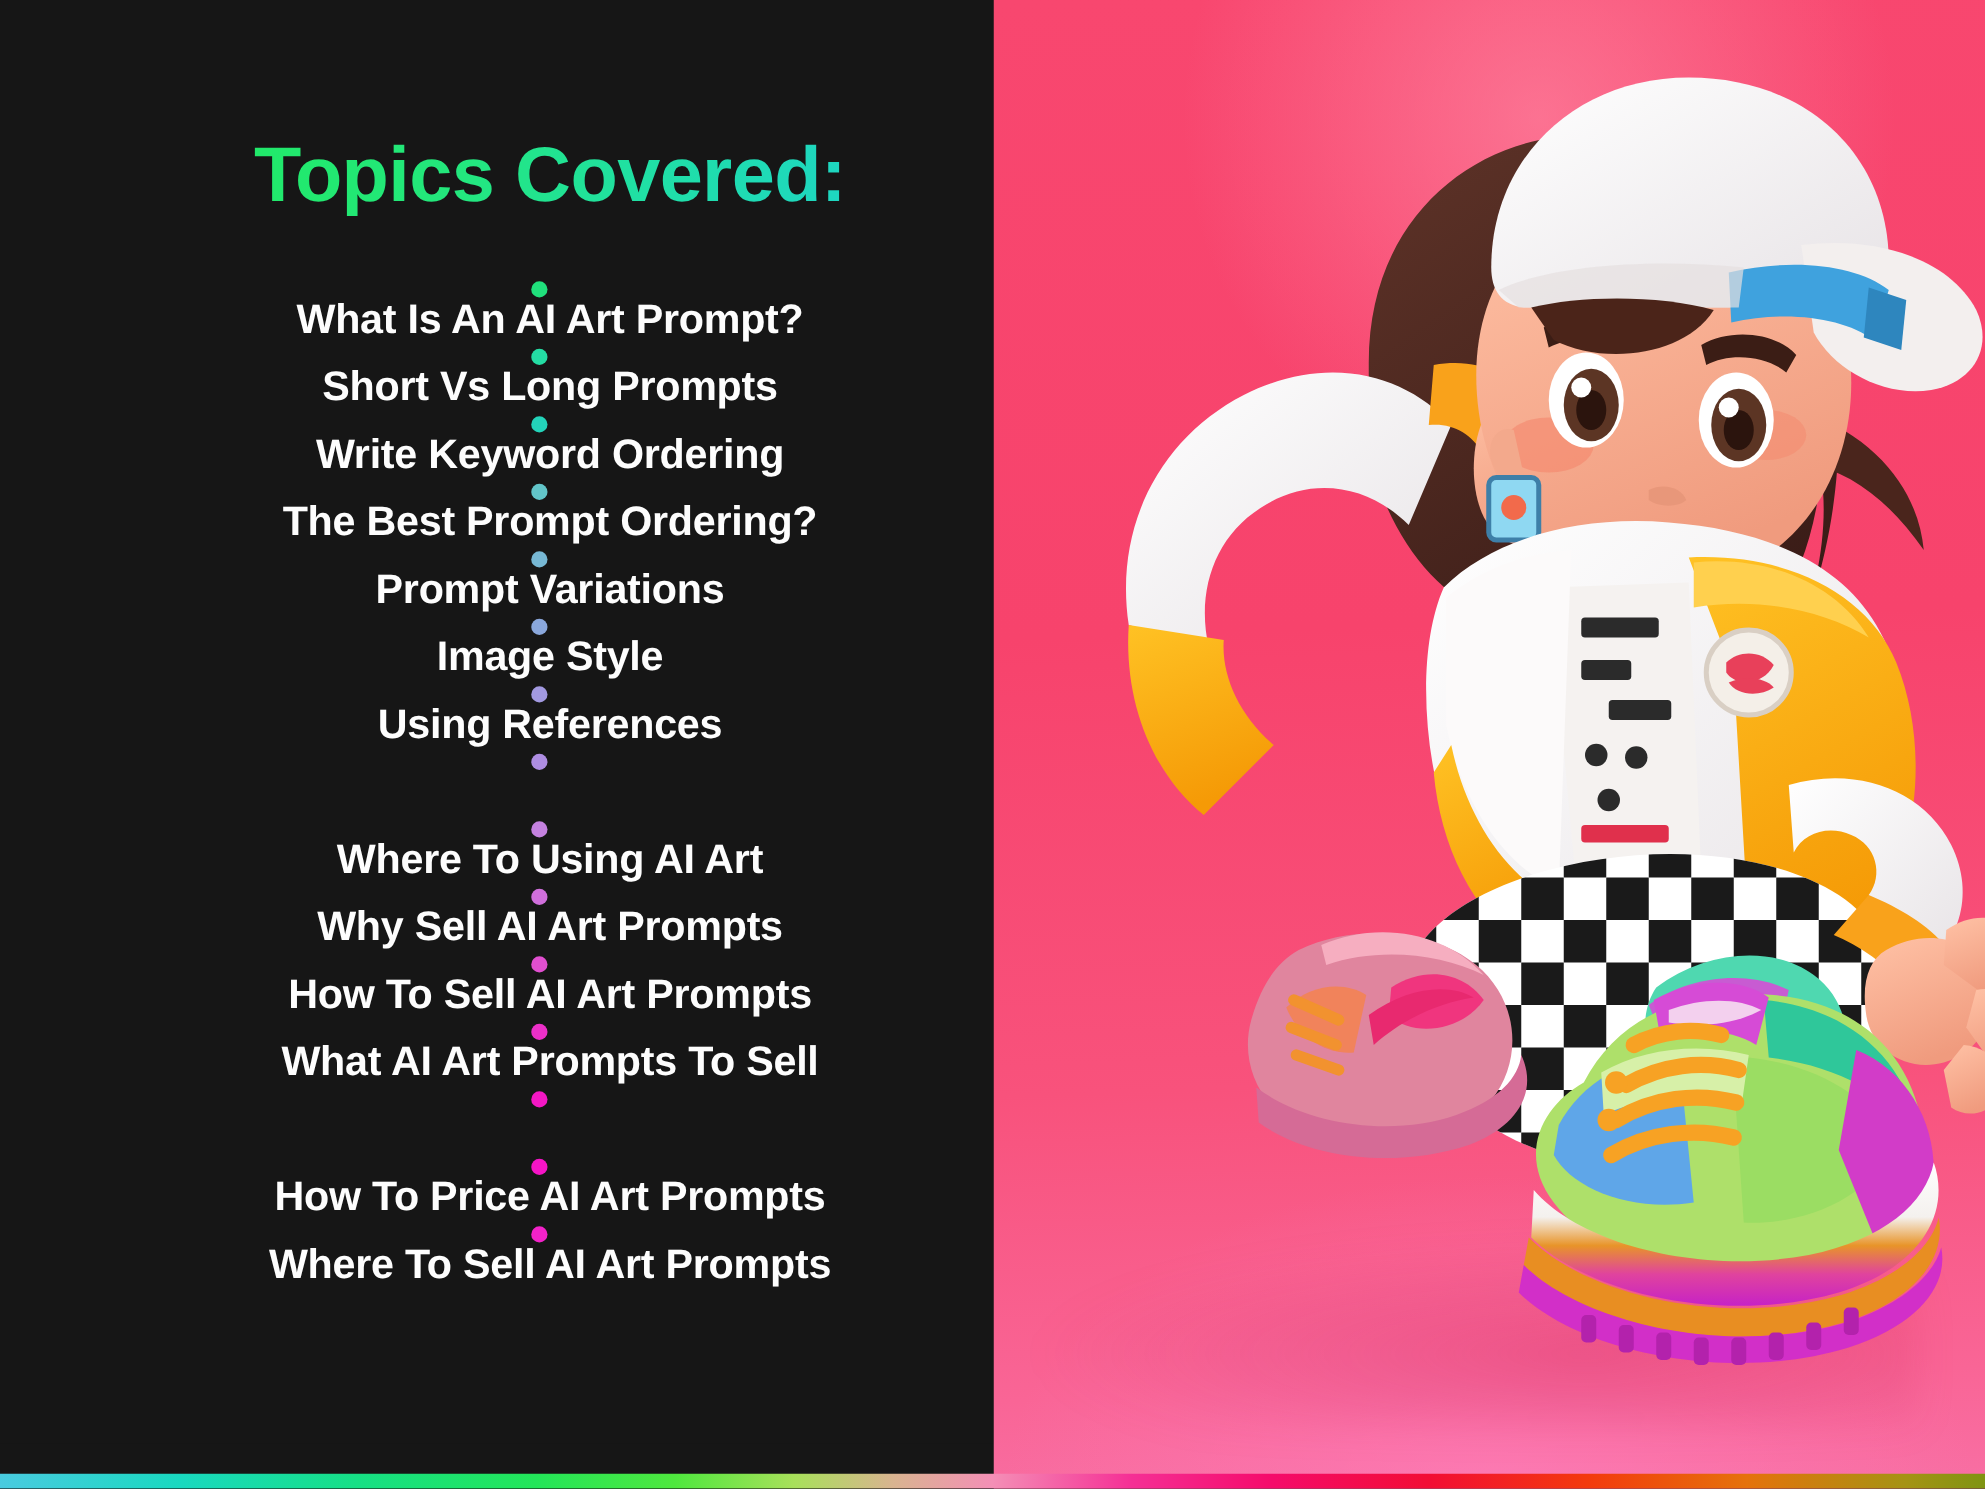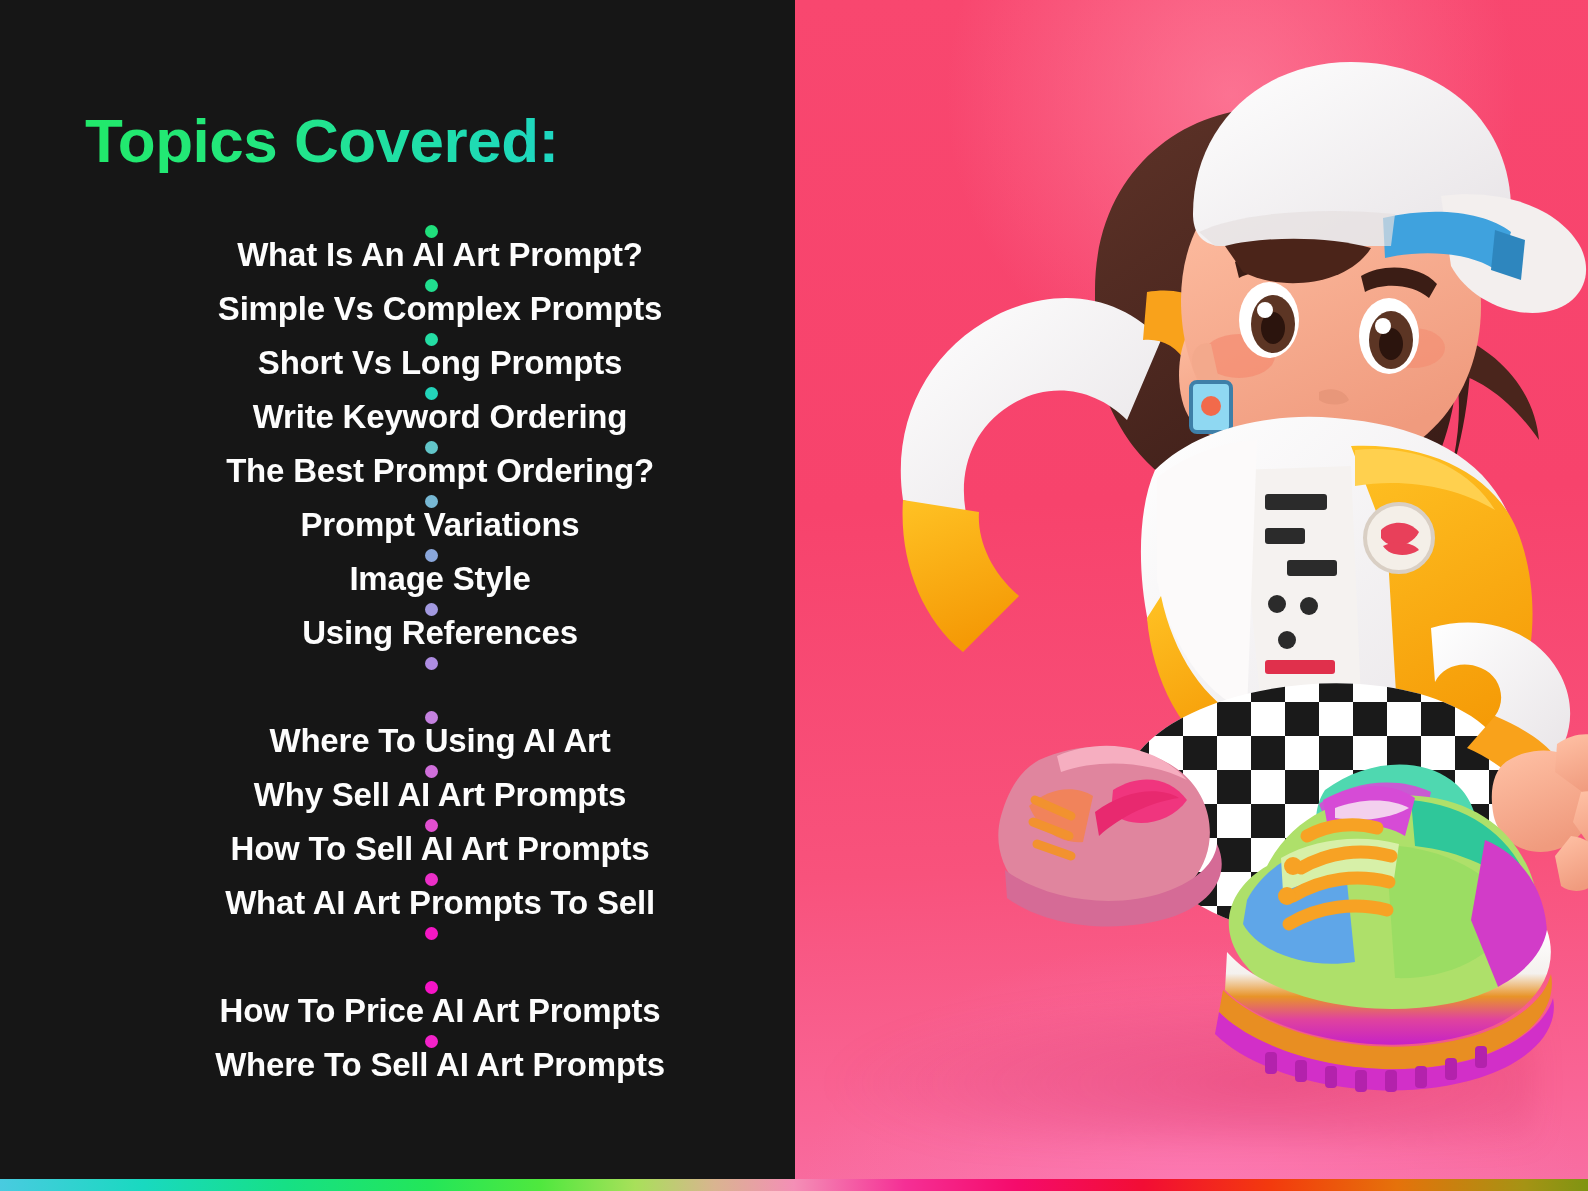--- a/index.html
+++ b/index.html
@@ -14,20 +14,21 @@
     overflow:hidden;
   }
 
   
   .left-panel {
     position:relative;
     width:795px; height:1155px;
     background:#161616;
     flex:0 0 795px;
     padding:108px 0 0 85px;
+    text-align:center;
   }
 
   .title {
     font-size:62px;
     font-weight:bold;
     letter-spacing:-0.5px;
     line-height:1.05;
     background:linear-gradient(95deg,#21E96A 0%,#23E77D 35%,#20E0A4 65%,#1ED6C2 100%);
     -webkit-background-clip:text;
     background-clip:text;
@@ -117,24 +118,20 @@
 <div class="slide">
 
   <div class="left-panel">
 
     <h1 class="title">Topics Covered:</h1>
 
     <ul class="topics-list">
       <li class="topic-item">
         <span class="bullet-dot" style="background: rgb(32, 224, 124);"></span>
         <span class="topic-label">What Is An AI Art Prompt?</span>
-      </li>
-      <li class="topic-item">
-        <span class="bullet-dot" style="background: rgb(33, 222, 143);"></span>
-        <span class="topic-label">Simple Vs Complex Prompts</span>
       </li>
       <li class="topic-item">
         <span class="bullet-dot" style="background: rgb(36, 221, 164);"></span>
         <span class="topic-label">Short Vs Long Prompts</span>
       </li>
       <li class="topic-item">
         <span class="bullet-dot" style="background: rgb(35, 212, 186);"></span>
         <span class="topic-label">Write Keyword Ordering</span>
       </li>
       <li class="topic-item">

